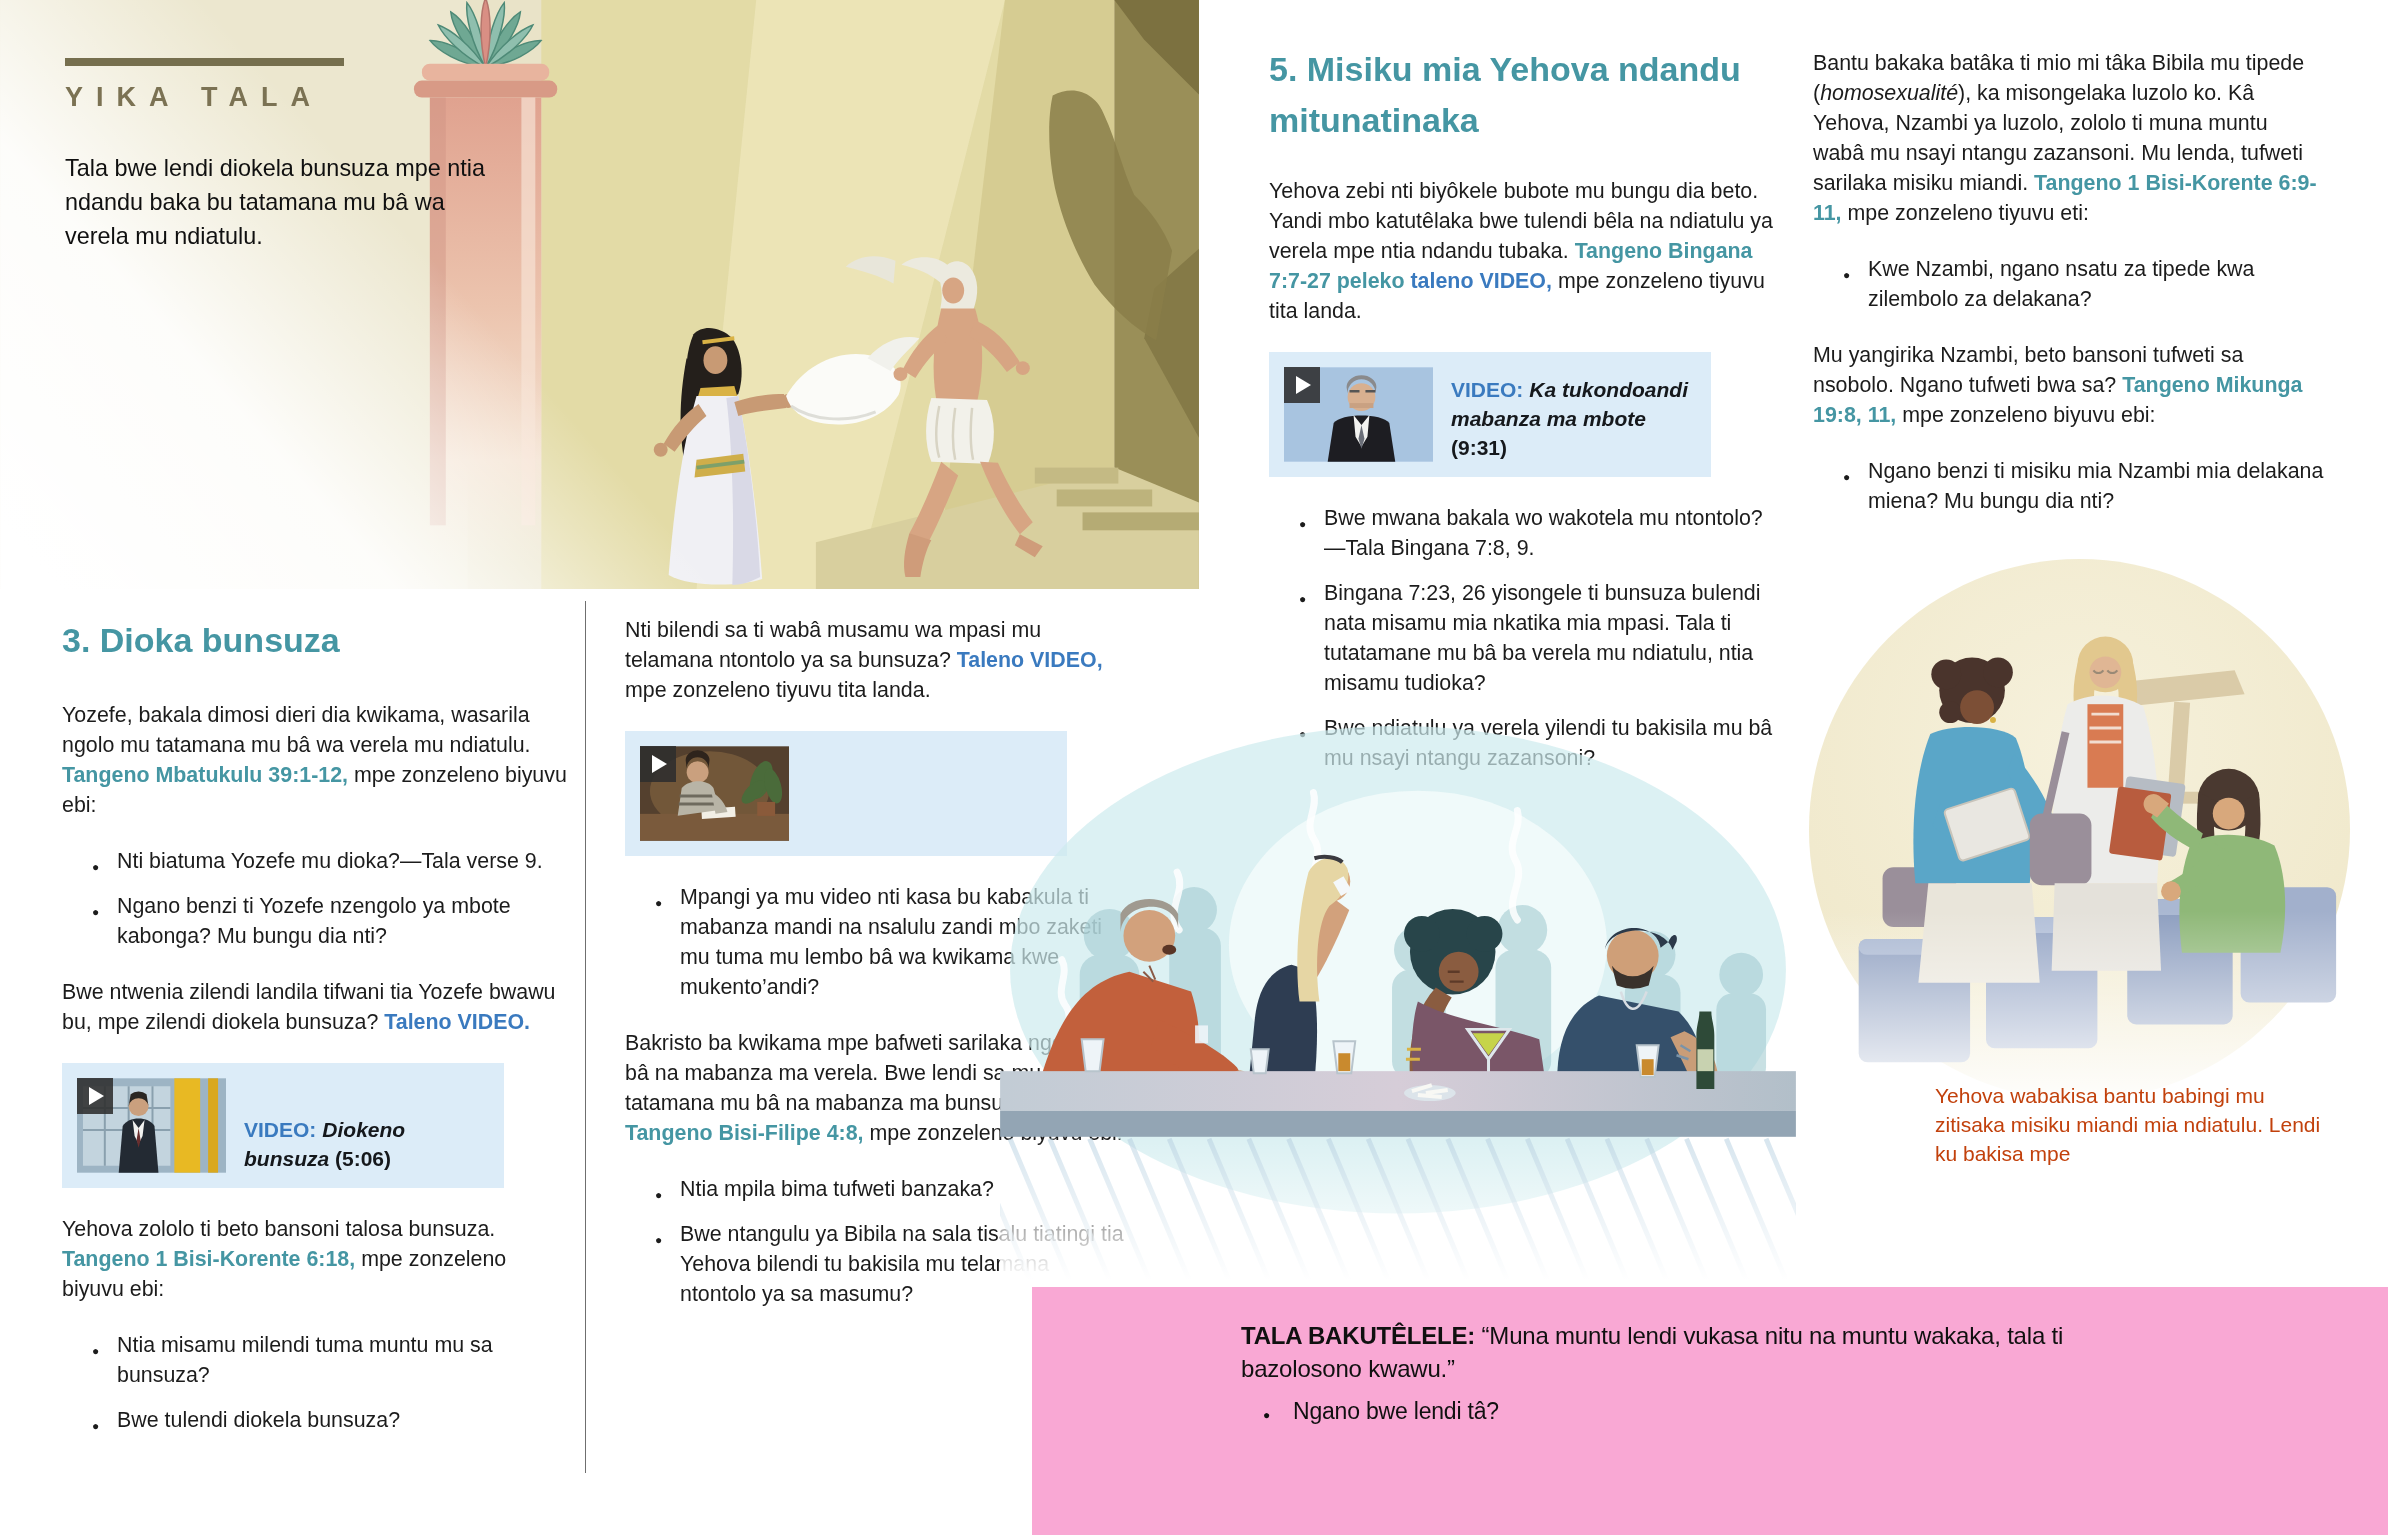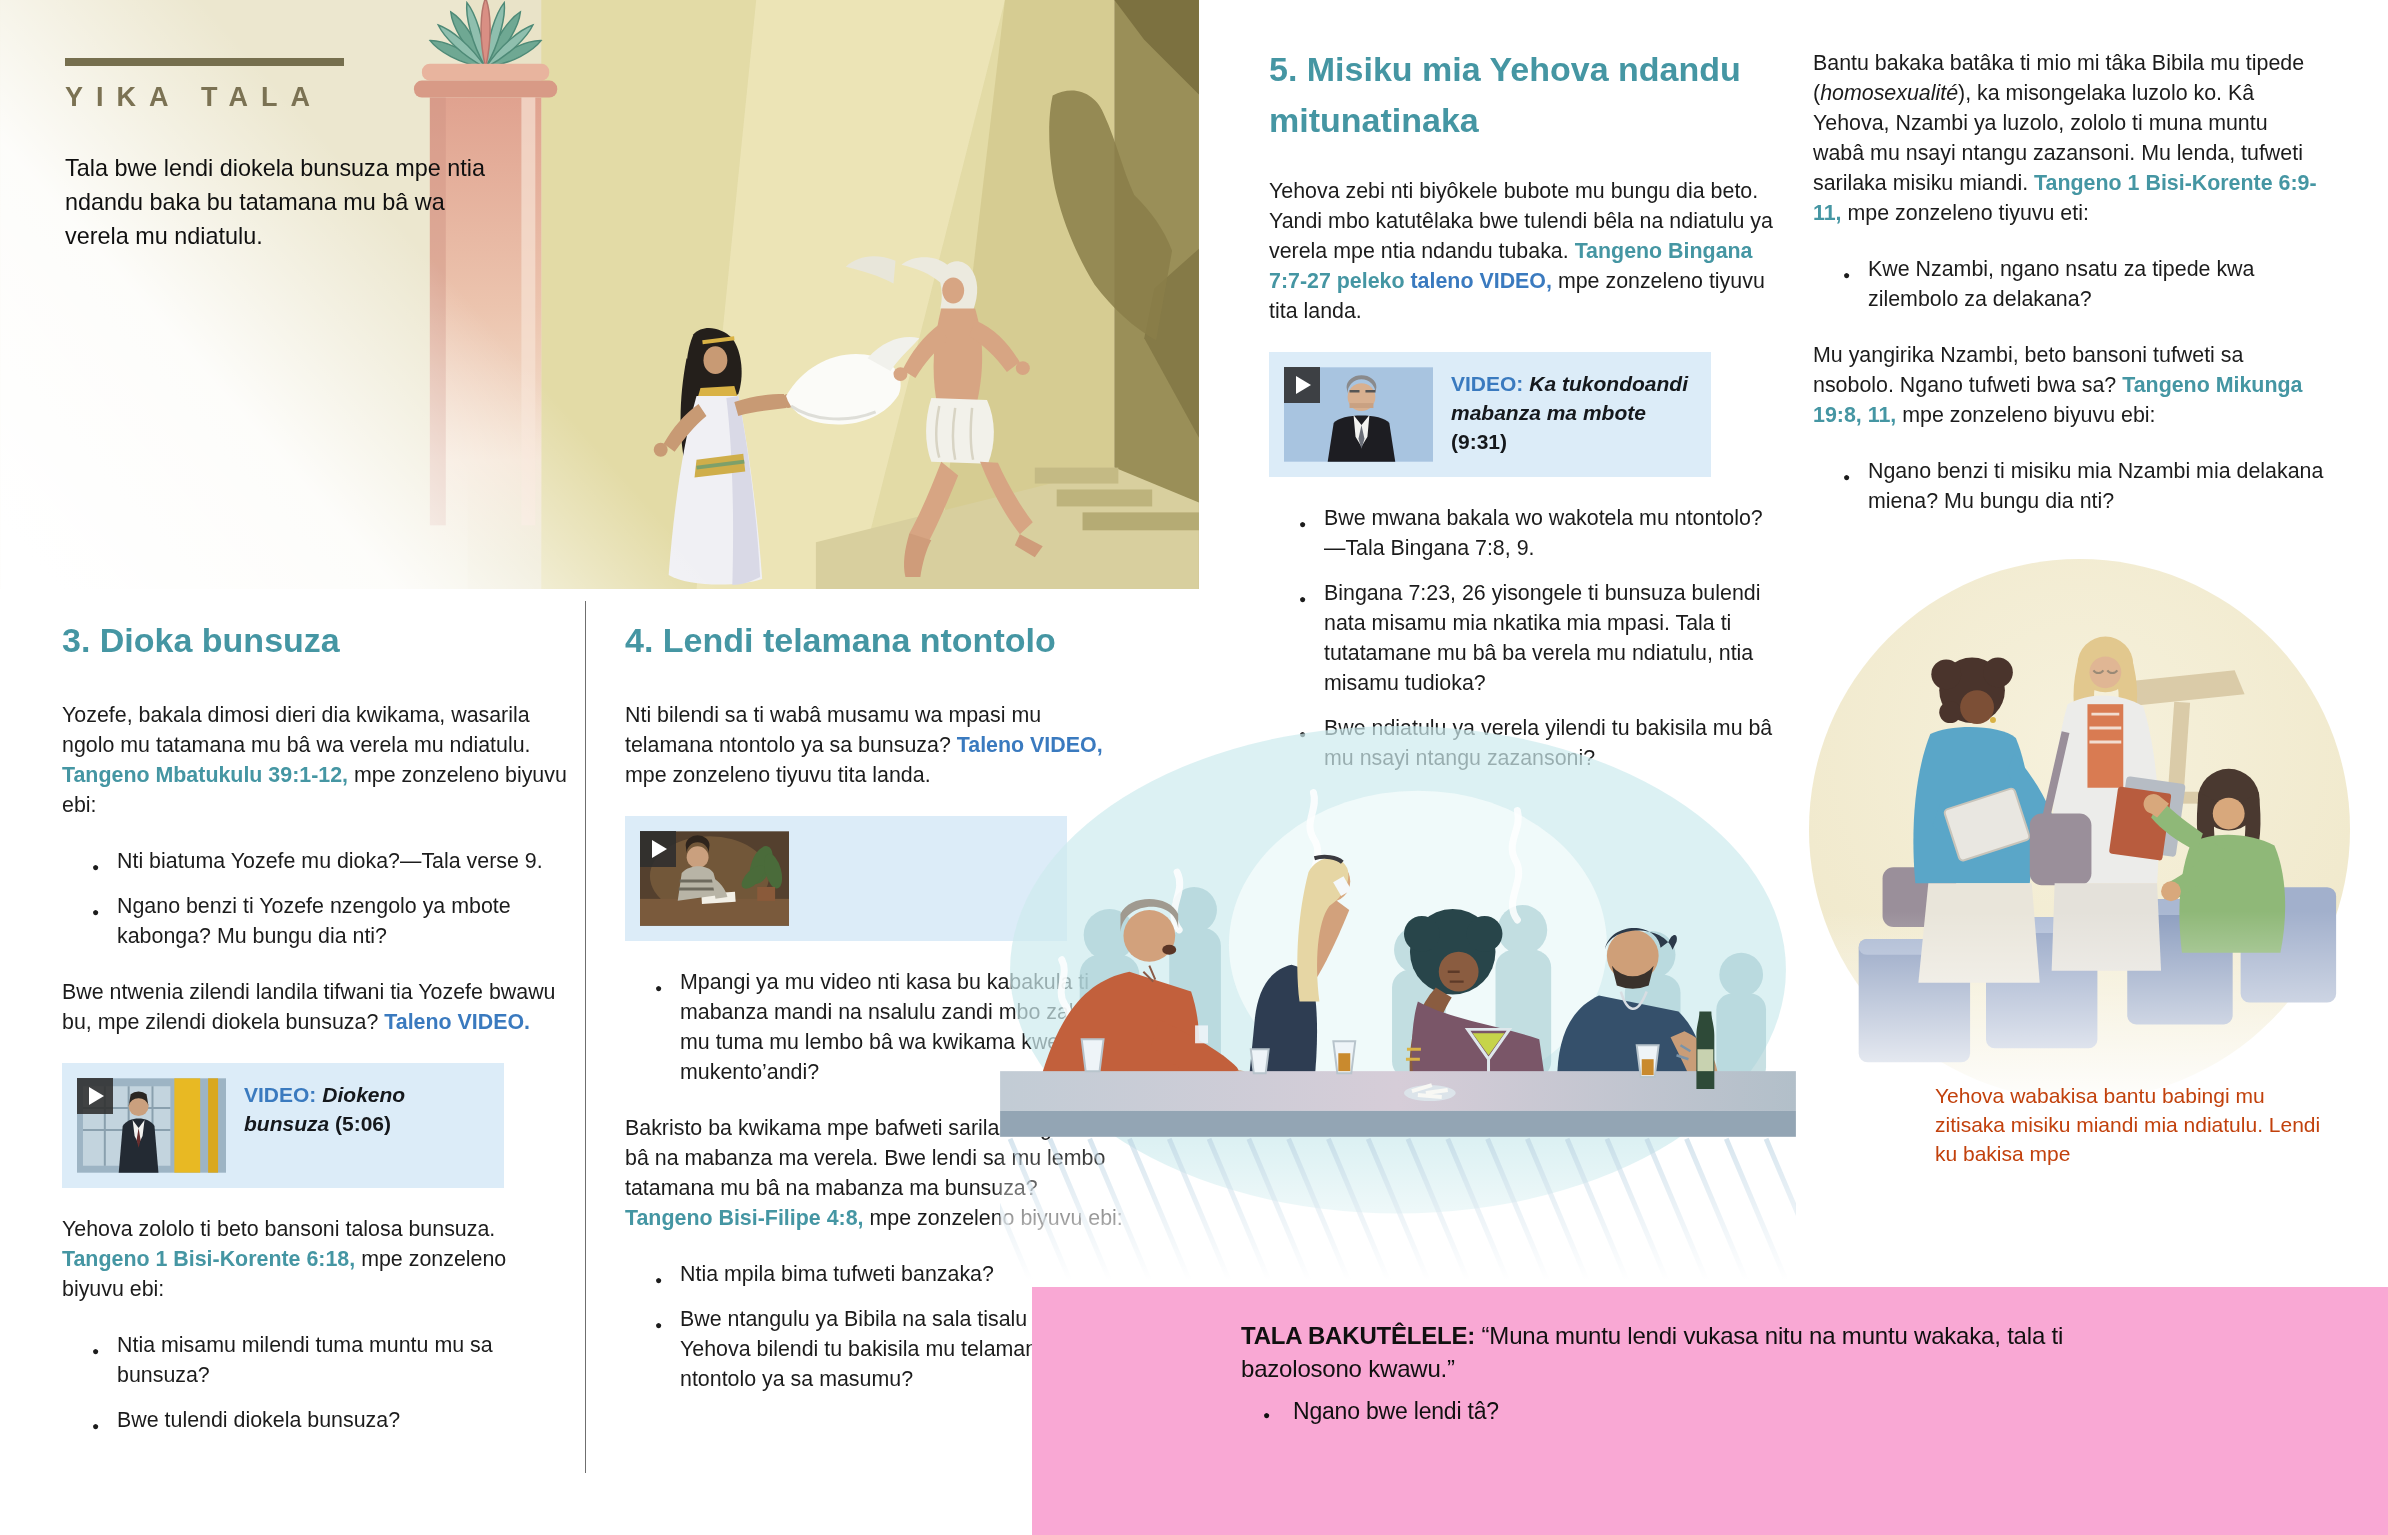--- a/index.html
+++ b/index.html
@@ -8,21 +8,21 @@
   .abs{position:absolute}
   .body{font-size:21.4px;line-height:30px;color:#1c1c1c}
   p.body{margin:0 0 20px}
   .sec-h{font-size:34px;line-height:51px;font-weight:700;color:#4596a3;margin:0 0 34px}
   .teal{color:#4596a3;font-weight:700}
   .blue{color:#3a7abf;font-weight:700}
   .em{font-style:italic}
   .blist{list-style:none;margin:26px 0;padding:0}
   .blist li{position:relative;padding-left:55px;margin-bottom:15px}
   .blist li::before{content:"●";position:absolute;left:30px;top:6px;font-size:12px;color:#1c1c1c}
-  .vbox{display:flex;align-items:flex-start;background:#dcecf8;padding:15px;margin:26px 0;width:442px;box-sizing:border-box}
+  .vbox{display:flex;align-items:flex-end;background:#dcecf8;padding:15px;margin:26px 0;width:442px;box-sizing:border-box}
   .thumb{position:relative;width:149px;height:95px;flex:none}
   .thumb svg{display:block}
   .play{position:absolute;left:0;top:0;width:36px;height:36px;background:rgba(45,45,45,0.88);
         display:flex;align-items:center;justify-content:center}
   .play i{display:block;width:0;height:0;border-left:15px solid #fff;border-top:9px solid transparent;border-bottom:9px solid transparent;margin-left:3px}
   .vtext{margin-left:18px;font-size:21px;line-height:29px;font-weight:700;color:#15181c;padding-top:2px}
   .vlabel{color:#3a7abf;margin-right:6px}
   .vtitle{font-style:italic}
   .kicker-bar{height:8px;background:#766f4e;width:279px}
   .kicker{font-size:27px;font-weight:700;letter-spacing:13px;color:#7b7253;white-space:nowrap}
@@ -170,21 +170,20 @@
       <div class="vtext"><span class="vlabel">VIDEO:</span><span class="vtitle">Diokeno bunsuza</span> <span>(5:06)</span></div>
     </div>
     <p class="body"><span>Yehova zololo ti beto bansoni talosa bunsuza. </span><span class="teal">Tangeno 1 Bisi-Korente 6:18,</span><span> mpe zonzeleno biyuvu ebi:</span></p>
     <ul class="blist body">
       <li>Ntia misamu milendi tuma muntu mu sa bunsuza?</li>
       <li>Bwe tulendi diokela bunsuza?</li>
     </ul>
   </div>
 
   <div class="abs" style="left:625px;top:615px;width:505px">
-    <h2 class="sec-h">4. Lendi telamana ntontolo</h2>
     <p class="body"><span>Nti bilendi sa ti wabâ musamu wa mpasi mu telamana ntontolo ya sa bunsuza? </span><span class="blue">Taleno VIDEO,</span><span> mpe zonzeleno tiyuvu tita landa.</span></p>
     <div class="vbox">
       <div class="thumb">
         <svg width="149" height="95" viewBox="0 0 150 95">
           <rect width="150" height="95" fill="#54402e"></rect>
           <ellipse cx="70" cy="45" rx="60" ry="40" fill="#8a6a44" opacity="0.55"></ellipse>
           <rect x="0" y="68" width="150" height="27" fill="#7a5a3c"></rect>
           <rect x="62" y="62" width="34" height="10" fill="#f2efe6" transform="rotate(-4 79 67)"></rect>
           <circle cx="58" cy="26" r="11" fill="#caa07e"></circle>
           <path d="M47,22 a11,11 0 0 1 22,0 l1,-8 a12,10 0 0 0 -24,0 Z" fill="#2e241c"></path>

